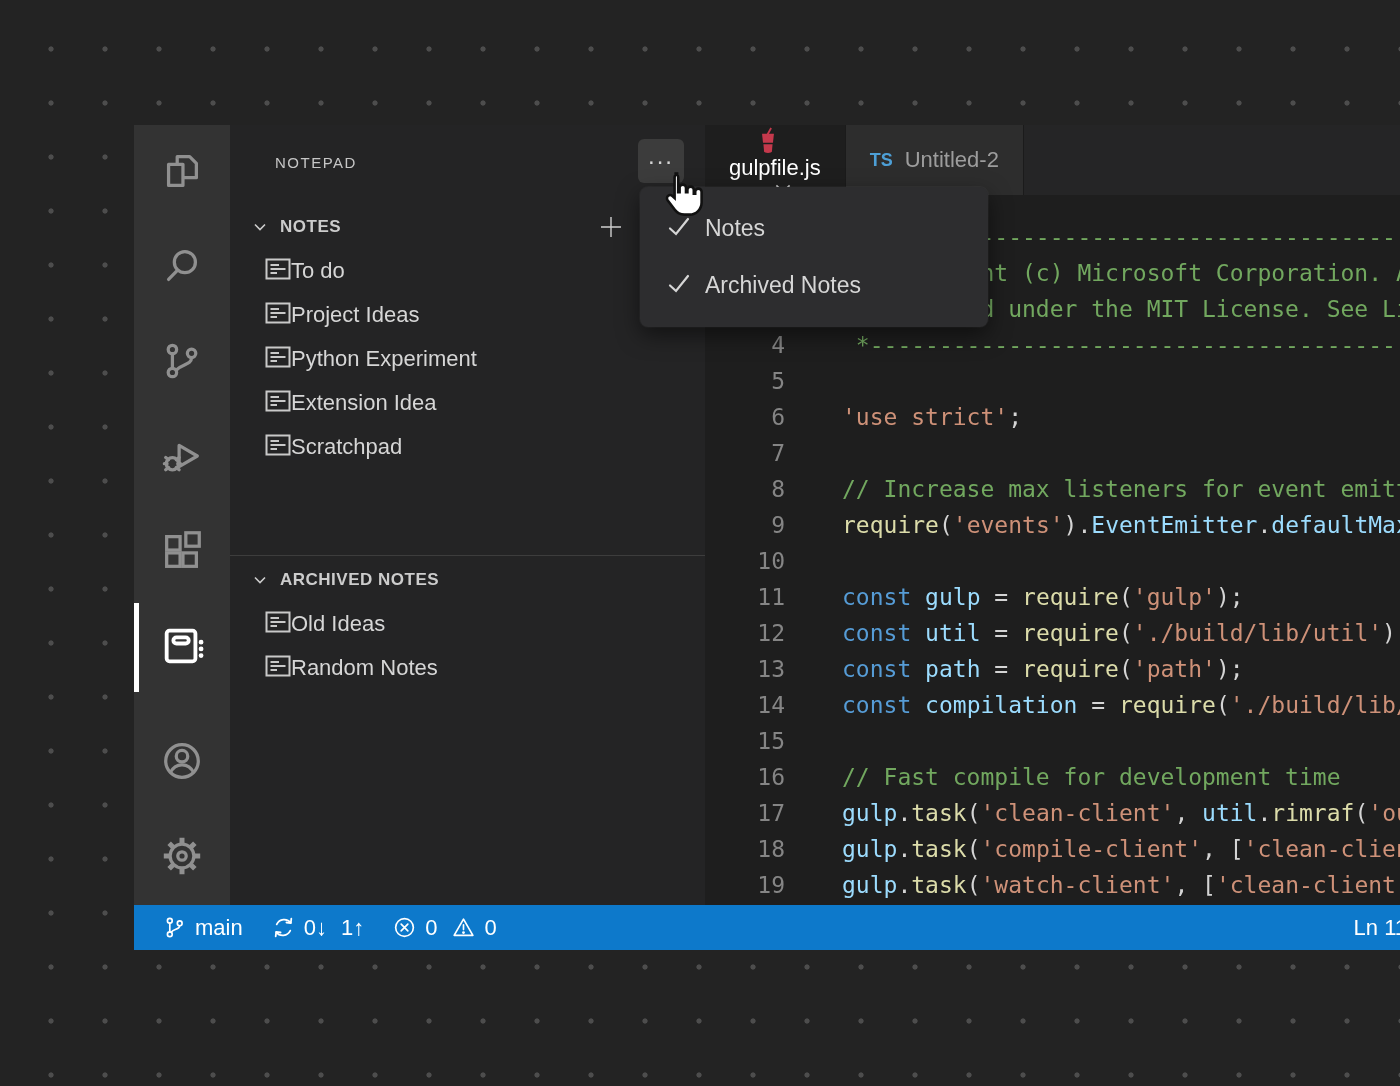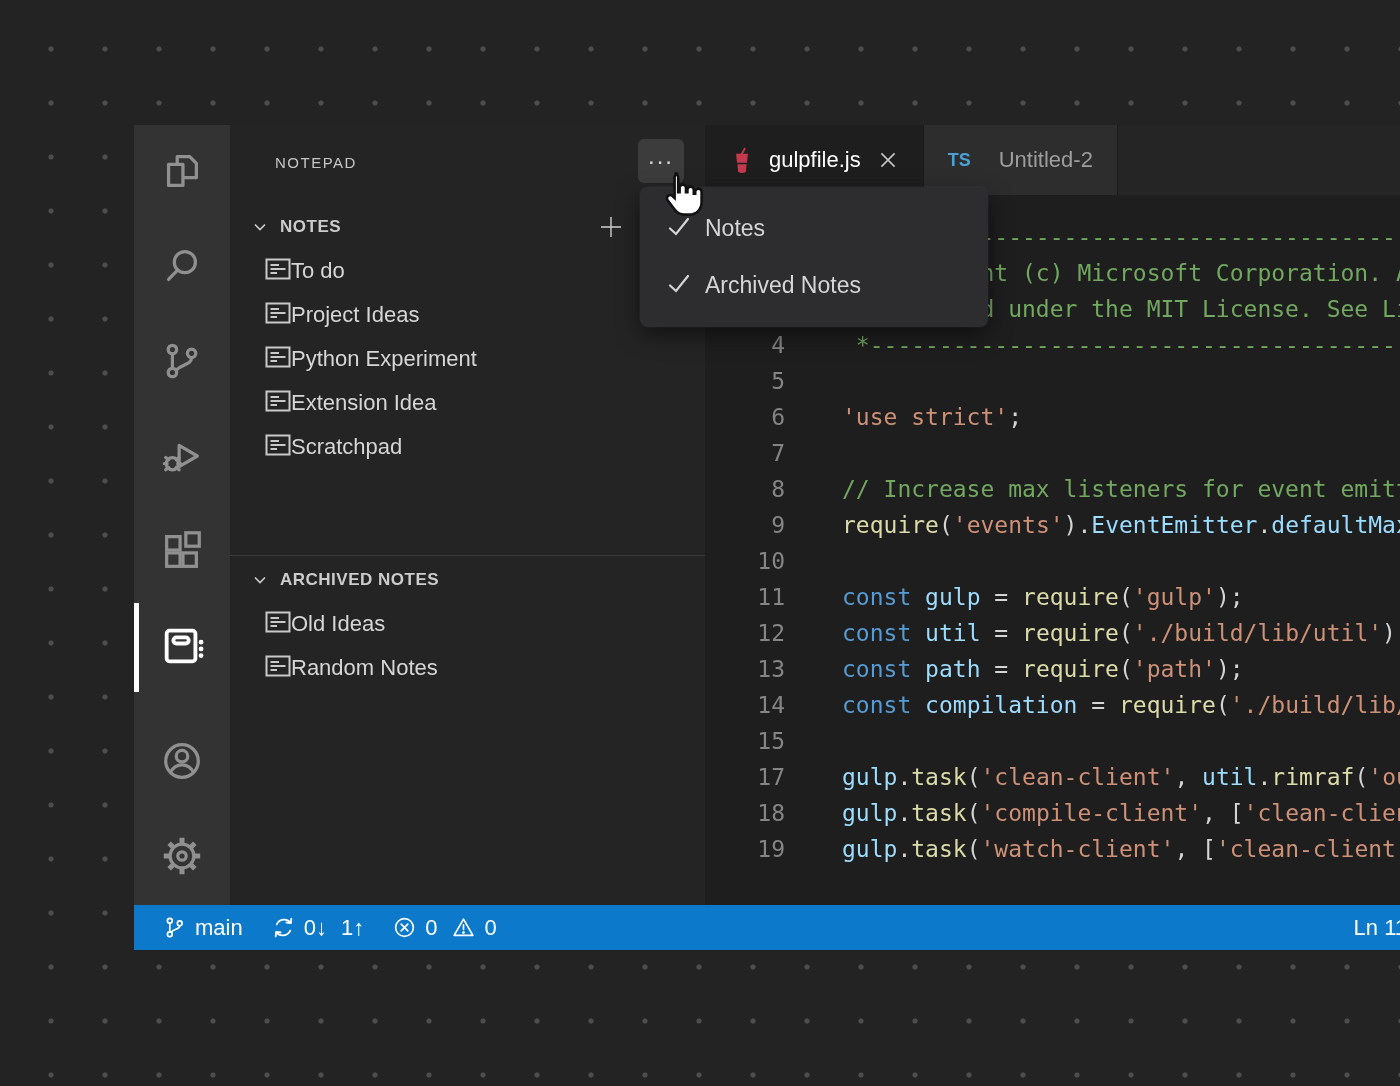--- a/index.html
+++ b/index.html
@@ -35,24 +35,24 @@
   .section-header .label{font-weight:bold;font-size:17px;letter-spacing:.5px;color:#cccccc;margin-left:12px;}
   .add-btn{position:absolute;right:81px;top:9px;width:26px;height:26px;cursor:pointer;}
   .side-item{height:44px;display:flex;align-items:center;cursor:pointer;}
   .side-item svg{width:26px;height:22px;margin-left:35px;flex:none;}
   .side-item .label{font-size:22px;color:#d6d6d6;}
 
   
   .editor{position:absolute;left:571px;right:0;top:0;bottom:45px;background:#1e1e1e;}
   .tabbar{position:absolute;left:0;right:0;top:0;height:70px;background:#252526;display:flex;}
   .tab{height:70px;display:flex;align-items:center;padding:0 24px;box-sizing:border-box;border-right:1px solid #1b1b1b;cursor:pointer;}
-  .tab.active{background:#1e1e1e;}
+  .tab.active{background:#1e1e1e;flex-direction:column;}
   .tab.inactive{background:#2d2d2d;}
   .tab .ticon{width:26px;height:30px;margin-right:14px;flex:none;}
-  .tab .ts-badge{font-weight:bold;font-size:18px;color:var(--ts-blue);margin-right:28px;}
+  .tab .ts-badge{font-weight:bold;font-size:18px;color:var(--ts-blue);margin-right:12px;}
   .tab .tlabel{font-size:22px;color:#ffffff;white-space:nowrap;}
   .tab.inactive .tlabel{color:#9d9d9d;}
   .tab .close{width:22px;height:22px;margin-left:16px;cursor:pointer;}
 
   .code-region{position:absolute;left:0;right:0;top:70px;bottom:0;overflow:hidden;padding-top:24px;}
   .cline{height:36px;display:flex;align-items:center;white-space:pre;font-family:"DejaVu Sans Mono", monospace;font-size:23px;}
   .cline .ln{width:80px;text-align:right;color:var(--line-number);flex:none;}
   .cline .src{margin-left:57px;}
   .tk-comment{color:var(--comment);} .tk-string{color:var(--string);} .tk-keyword{color:var(--keyword);}
   .tk-variable{color:var(--variable);} .tk-function{color:var(--function);} .tk-plain{color:var(--plain);}
@@ -249,20 +249,21 @@
         <div class="cline"><span class="ln">6</span><span class="src"><span class="tk-string">'use strict'</span><span class="tk-plain">;</span></span></div>
         <div class="cline"><span class="ln">7</span><span class="src"></span></div>
         <div class="cline"><span class="ln">8</span><span class="src"><span class="tk-comment">// Increase max listeners for event emitters</span></span></div>
         <div class="cline"><span class="ln">9</span><span class="src"><span class="tk-function">require</span><span class="tk-plain">(</span><span class="tk-string">'events'</span><span class="tk-plain">).</span><span class="tk-variable">EventEmitter</span><span class="tk-plain">.</span><span class="tk-variable">defaultMaxListeners</span></span></div>
         <div class="cline"><span class="ln">10</span><span class="src"></span></div>
         <div class="cline"><span class="ln">11</span><span class="src"><span class="tk-keyword">const </span><span class="tk-variable">gulp</span><span class="tk-plain"> = </span><span class="tk-function">require</span><span class="tk-plain">(</span><span class="tk-string">'gulp'</span><span class="tk-plain">);</span></span></div>
         <div class="cline"><span class="ln">12</span><span class="src"><span class="tk-keyword">const </span><span class="tk-variable">util</span><span class="tk-plain"> = </span><span class="tk-function">require</span><span class="tk-plain">(</span><span class="tk-string">'./build/lib/util'</span><span class="tk-plain">);</span></span></div>
         <div class="cline"><span class="ln">13</span><span class="src"><span class="tk-keyword">const </span><span class="tk-variable">path</span><span class="tk-plain"> = </span><span class="tk-function">require</span><span class="tk-plain">(</span><span class="tk-string">'path'</span><span class="tk-plain">);</span></span></div>
         <div class="cline"><span class="ln">14</span><span class="src"><span class="tk-keyword">const </span><span class="tk-variable">compilation</span><span class="tk-plain"> = </span><span class="tk-function">require</span><span class="tk-plain">(</span><span class="tk-string">'./build/lib/compilation'</span></span></div>
         <div class="cline"><span class="ln">15</span><span class="src"></span></div>
+        <div class="cline"><span class="ln">16</span><span class="src"><span class="tk-comment">// Fast compile for development time</span></span></div>
         <div class="cline"><span class="ln">17</span><span class="src"><span class="tk-variable">gulp</span><span class="tk-plain">.</span><span class="tk-function">task</span><span class="tk-plain">(</span><span class="tk-string">'clean-client'</span><span class="tk-plain">, </span><span class="tk-variable">util</span><span class="tk-plain">.</span><span class="tk-function">rimraf</span><span class="tk-plain">(</span><span class="tk-string">'out'</span></span></div>
         <div class="cline"><span class="ln">18</span><span class="src"><span class="tk-variable">gulp</span><span class="tk-plain">.</span><span class="tk-function">task</span><span class="tk-plain">(</span><span class="tk-string">'compile-client'</span><span class="tk-plain">, [</span><span class="tk-string">'clean-client'</span></span></div>
         <div class="cline"><span class="ln">19</span><span class="src"><span class="tk-variable">gulp</span><span class="tk-plain">.</span><span class="tk-function">task</span><span class="tk-plain">(</span><span class="tk-string">'watch-client'</span><span class="tk-plain">, [</span><span class="tk-string">'clean-client'</span></span></div>
       </div>
   </div>
 
   <div class="statusbar">
     <div class="sb-item">
       <svg viewBox="0 0 24 24" fill="none" stroke="#ffffff" stroke-width="1.6" stroke-linecap="round">
         <circle cx="7.5" cy="5.5" r="2.3"></circle>

